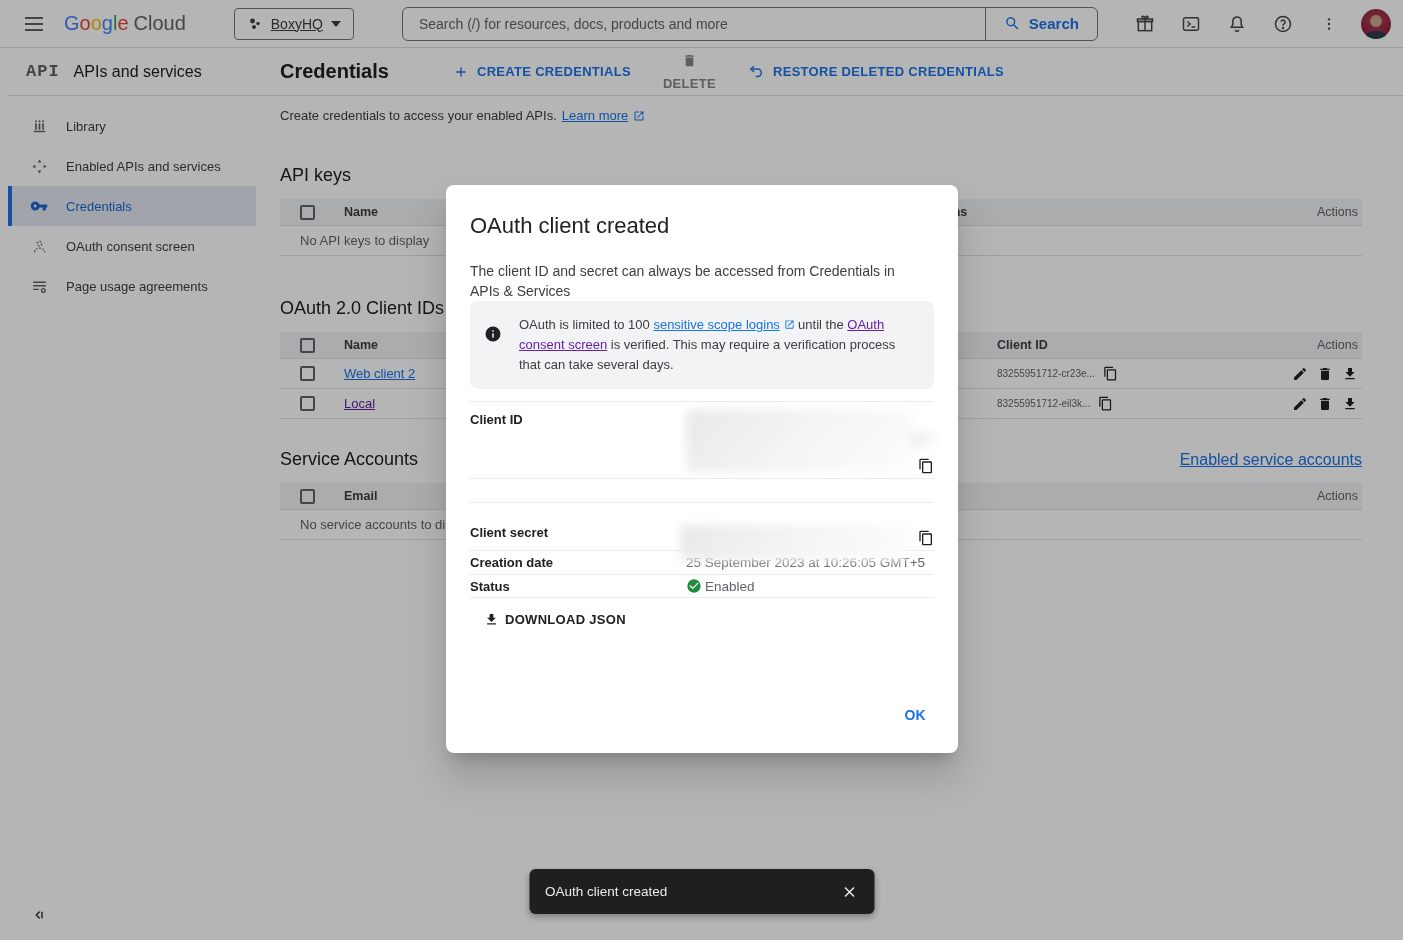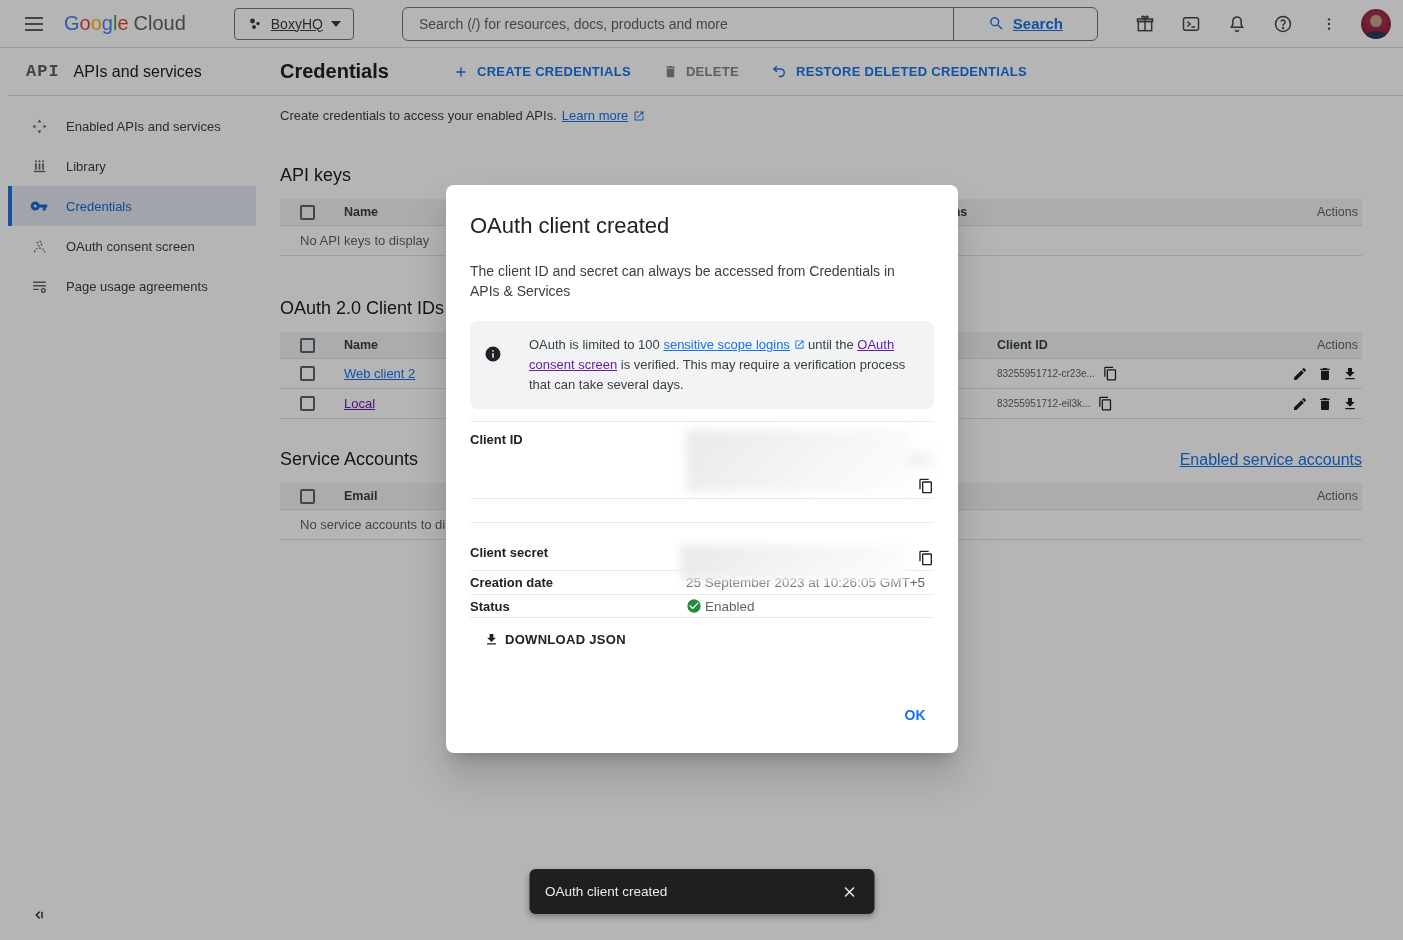--- a/index.html
+++ b/index.html
@@ -19,22 +19,22 @@
   .project-picker { margin-left:48px; height:32px; border:1px solid #747775; border-radius:4px;
                     display:flex; align-items:center; padding:0 12px; gap:8px; cursor:pointer;
                     font-size:14px; color:#3c4043;text-decoration:underline; }
   .caret-down { width:0; height:0; border-left:5px solid transparent; border-right:5px solid transparent;
                 border-top:6px solid #3c4043; }
   .searchbar { margin-left:48px; width:696px; height:34px; border:1px solid #747775; border-radius:6px;
                display:flex; align-items:center; overflow:hidden; background:#fff; }
   .searchbar input { flex:1; border:none; outline:none; font-size:14px; color:#3c4043; padding:0 16px;
                      font-family:"Liberation Sans", sans-serif; background:transparent; }
   .searchbar input::placeholder { color:#5f6368; }
-  .search-btn { height:100%; display:flex; align-items:center; gap:8px; padding:0 34px;
-                border-left:1px solid #747775; color:#1a73e8; font-weight:bold; font-size:15px; cursor:pointer;text-decoration:underline; }
+  .search-btn { height:100%; display:flex; align-items:center; gap:8px; padding:0 18px;
+                border-left:1px solid #747775; color:#1a73e8; font-weight:bold; font-size:15px; cursor:pointer; }
   .top-icons { margin-left:auto; display:flex; align-items:center; gap:10px; padding-right:12px; }
   .icon-btn { width:36px; height:36px; display:flex; align-items:center; justify-content:center;
               cursor:pointer; color:#444746; }
   .avatar { width:30px; height:30px; border-radius:50%; background:radial-gradient(circle at 50% 38%, #b03a52 0%, #8e2740 70%);
             position:relative; overflow:hidden; cursor:pointer; margin-left:4px; }
   .avatar .head { position:absolute; top:6px; left:9px; width:12px; height:12px; border-radius:50%; background:#caa58a; }
   .avatar .body { position:absolute; bottom:-4px; left:4px; width:22px; height:12px; border-radius:50% 50% 0 0; background:#2e3a4d; }
 
   
   .sidebar { position:absolute; top:48px; left:8px; width:256px; bottom:0; background:#fff;
@@ -52,21 +52,21 @@
   .nav-item.selected .nicon { color:#1967d2; }
   .collapse-btn { position:absolute; bottom:12px; left:18px; width:26px; height:26px; display:flex;
                   align-items:center; justify-content:center; color:#3c4043; cursor:pointer; }
 
   
   .main { position:absolute; top:48px; left:256px; right:0; bottom:0; background:#fff; }
   .toolbar { height:48px; display:flex; align-items:center; border-bottom:1px solid #dadce0; padding-left:24px; }
   .page-title { font-size:20px; color:#202124; margin-right:64px; }
   .tb-btn { display:flex; align-items:center; gap:8px; font-size:13px; font-weight:bold;
             letter-spacing:.3px; color:#1a73e8; margin-right:32px; cursor:pointer; }
-  .tb-btn.disabled { color:#80868b; cursor:default; }
+  .tb-btn.disabled { color:#80868b; cursor:default;flex-direction:column; }
   .content { padding:0 41px 0 24px; }
   .intro { margin-top:12px; font-size:13px; color:#3c4043; display:flex; align-items:center; gap:5px; }
   .link { color:#1a73e8; text-decoration:underline; cursor:pointer; }
   .link-visited { color:#681da8; text-decoration:underline; cursor:pointer; }
   .section-title { font-size:18px; font-weight:normal; color:#202124; margin-top:42px; margin-bottom:13px; }
   .sa-head-row { display:flex; align-items:center; justify-content:space-between; margin-top:30px; margin-bottom:13px; }
   .sa-head-row .section-title { margin:0; }
 
   .tbl { width:100%; font-size:13px; }
   .trow { display:flex; align-items:center; height:30px; border-bottom:1px solid #e0e0e0; }
@@ -87,22 +87,22 @@
 
   
   .scrim { position:absolute; inset:0; background:rgba(0,0,0,.29); z-index:10; }
 
   
   .modal { position:absolute; left:446px; top:185px; width:512px; height:568px; background:#fff;
            border-radius:8px; box-shadow:0 11px 15px -7px rgba(0,0,0,.2), 0 24px 38px 3px rgba(0,0,0,.14);
            z-index:20; padding:28px 24px 24px 24px; }
   .modal-title { font-size:22px; font-weight:normal; color:#202124; }
   .modal-body { margin-top:22px; font-size:14px; line-height:20px; color:#3c4043; width:440px; }
-  .info-box { margin-top:20px; background:#f1f3f4; border-radius:8px; padding:14px 16px 14px 14px;
-              display:flex; gap:27px; }
+  .info-box { background:#f1f3f4; border-radius:8px; padding:14px 16px 14px 14px;
+              display:flex; gap:17px; }
   .info-icon { flex:0 0 18px; margin-top:10px; color:#202124; }
   .info-text { font-size:13px; line-height:20px; color:#3c4043; }
   .ext { display:inline-block; vertical-align:-1px; color:#1a73e8; }
   .fields { margin-top:12px; }
   .frow { display:flex; border-top:1px solid #e8eaed; }
   .frow.v-center { align-items:center; }
   .flabel { width:216px; font-weight:bold; font-size:13px; color:#202124; }
   .fvalue { flex:1; font-size:13.5px; color:#5f6368; display:flex; align-items:center; }
   .r-clientid { height:77px; padding-top:10px; }
   .r-spacer { height:24px; }
@@ -211,38 +211,38 @@
 
   <aside class="sidebar">
     <div class="side-head">
       <span class="api-logo">API</span>
       <span class="side-title">APIs and services</span>
     </div>
     <nav class="nav">
       <div class="nav-item">
         <span class="nicon">
           <svg width="17" height="17" viewBox="0 0 24 24" fill="currentColor">
-              <path d="M12 2l2.6 4.2h-5.2L12 2zM12 22l2.6-4.2h-5.2L12 22zM2 12l4.2-2.6v5.2L2 12zM22 12l-4.2-2.6v5.2L22 12z"></path>
-            </svg>
-        </span>
-        <span>Enabled APIs and services</span>
-      </div>
-      <div class="nav-item">
-        <span class="nicon">
-          <svg width="17" height="17" viewBox="0 0 24 24" fill="currentColor">
               <circle cx="7" cy="4.5" r="1.4"></circle>
               <circle cx="12" cy="4.5" r="1.4"></circle>
               <circle cx="17" cy="4.5" r="1.4"></circle>
               <rect x="5.8" y="7.5" width="2.4" height="9"></rect>
               <rect x="10.8" y="7.5" width="2.4" height="9"></rect>
               <rect x="15.8" y="7.5" width="2.4" height="9"></rect>
               <rect x="4" y="18" width="16" height="2"></rect>
             </svg>
         </span>
         <span>Library</span>
+      </div>
+      <div class="nav-item">
+        <span class="nicon">
+          <svg width="17" height="17" viewBox="0 0 24 24" fill="currentColor">
+              <path d="M12 2l2.6 4.2h-5.2L12 2zM12 22l2.6-4.2h-5.2L12 22zM2 12l4.2-2.6v5.2L2 12zM22 12l-4.2-2.6v5.2L22 12z"></path>
+            </svg>
+        </span>
+        <span>Enabled APIs and services</span>
       </div>
       <div class="nav-item selected">
         <span class="nicon">
           <svg width="18" height="18" viewBox="0 0 24 24" fill="currentColor">
               <path d="M12.65 10C11.83 7.67 9.61 6 7 6c-3.31 0-6 2.69-6 6s2.69 6 6 6c2.61 0 4.83-1.67 5.65-4H17v4h4v-4h2v-4H12.65zM7 14c-1.1 0-2-.9-2-2s.9-2 2-2 2 .9 2 2-.9 2-2 2z"></path>
             </svg>
         </span>
         <span>Credentials</span>
       </div>
       <div class="nav-item">

